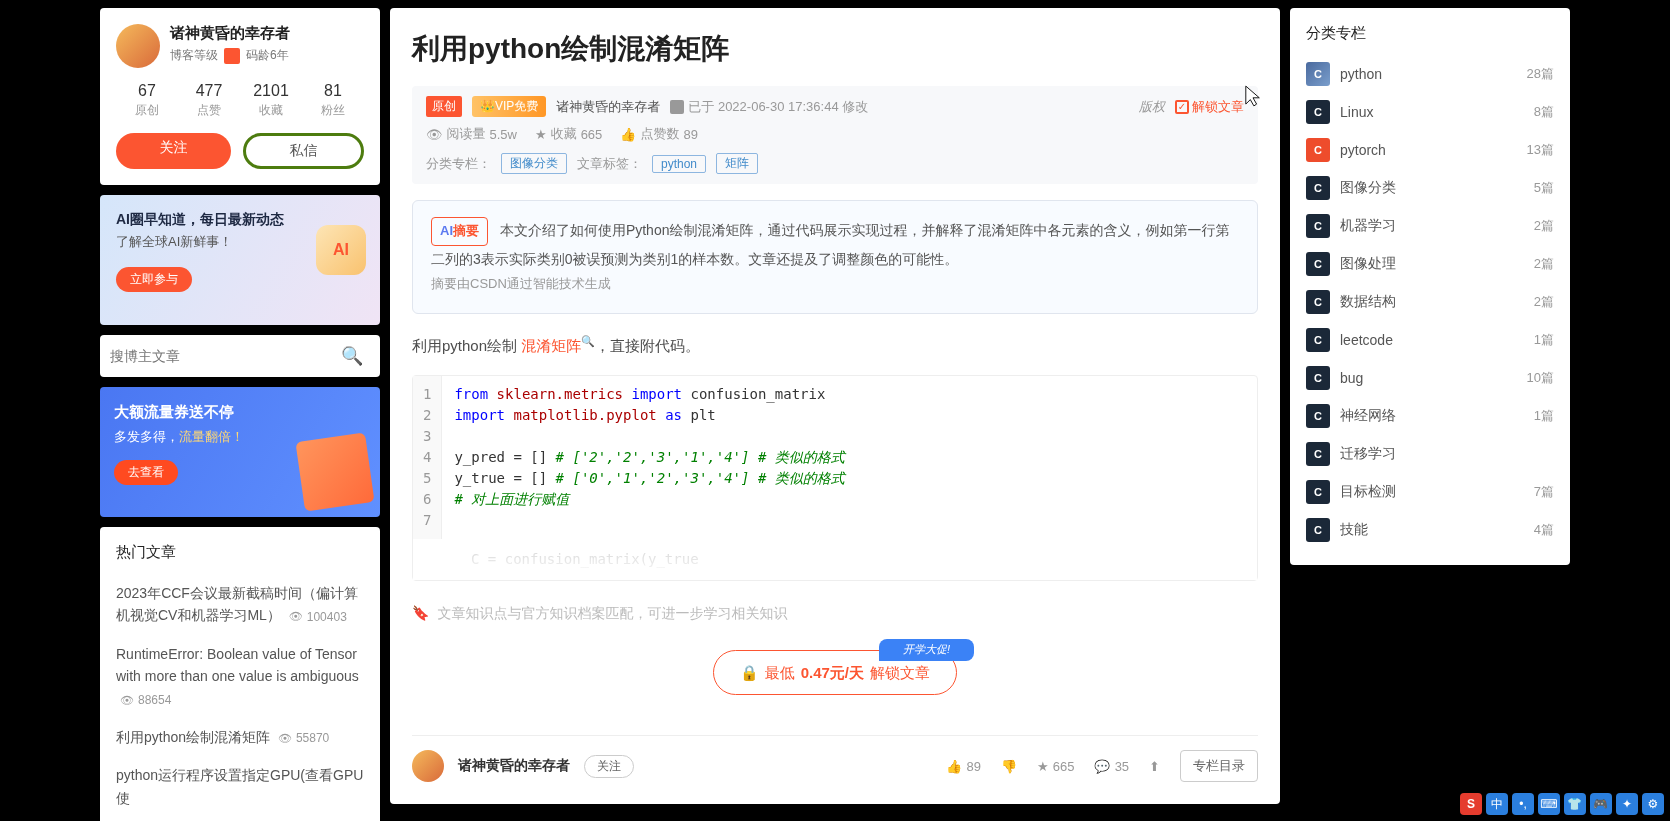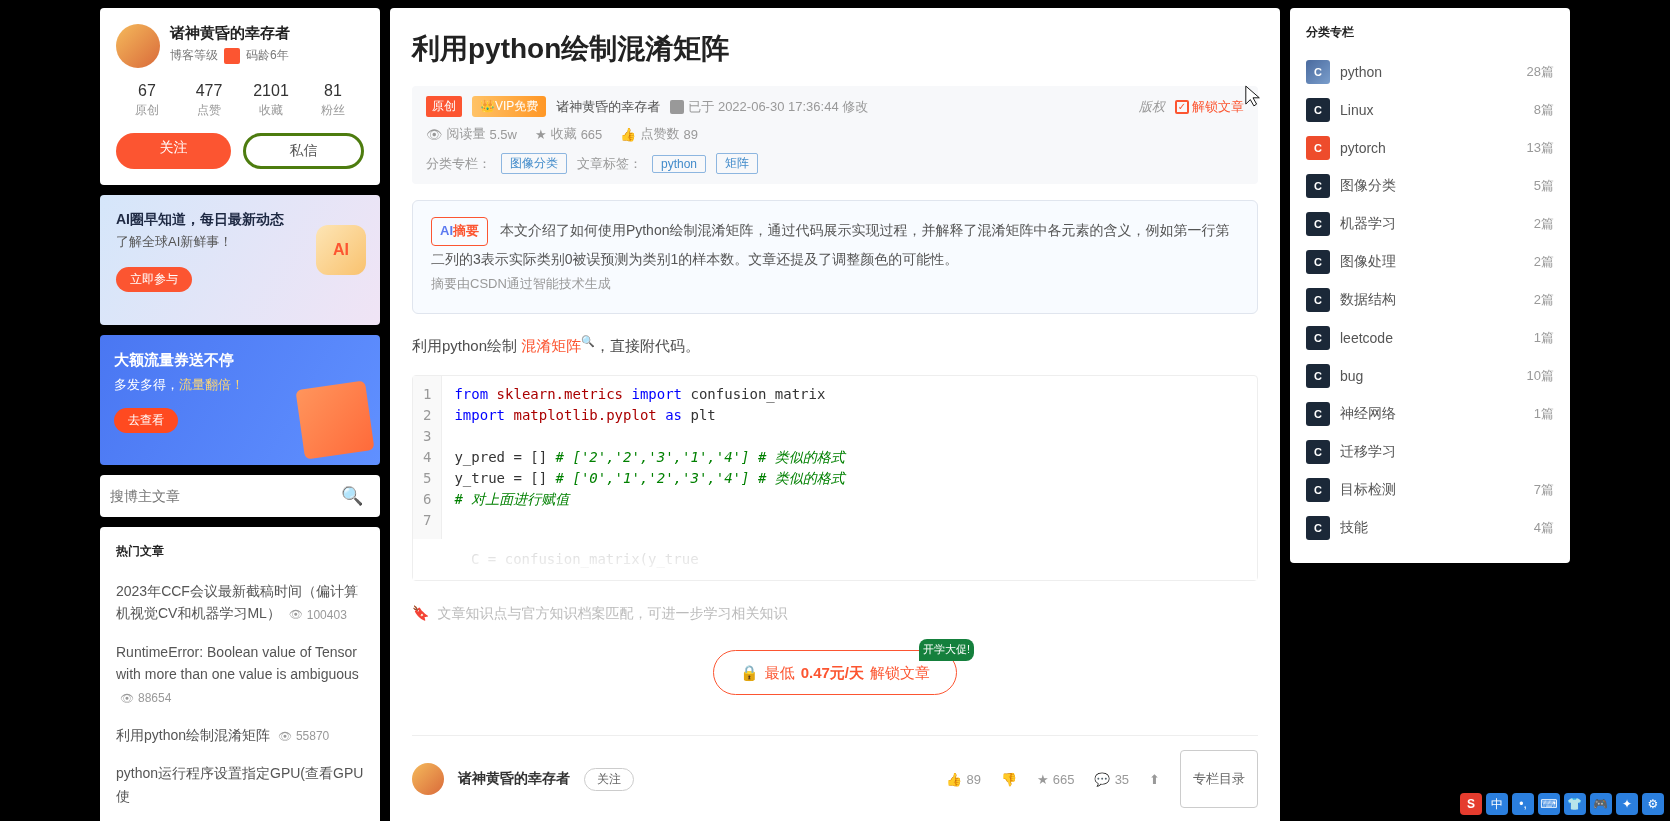--- a/index.html
+++ b/index.html
@@ -31,21 +31,21 @@
 .promo1 .icon-box { position:absolute; right:14px; top:30px; width:50px; height:50px; border-radius:12px; background:linear-gradient(135deg,#fde5b5,#f9c26f); display:flex; align-items:center; justify-content:center; font-weight:700; color:#fc5531; font-size:16px;}
 .promo2 { background: linear-gradient(120deg,#4a77f2,#6090ff); padding:16px 14px; color:#fff;}
 .promo2 .t1 { font-weight: 700; font-size:15px; }
 .promo2 .t2 { font-size:13px; margin-top:6px;}
 .promo2 .orange { color:#ffd873;}
 .promo2 .btn-s { display:inline-block; margin-top:14px; background:#ff4a20; color:#fff; padding:4px 14px; border-radius:14px; font-size:12px;}
 .promo2 .deco { position:absolute; right:10px; bottom:10px; width:70px; height:70px; background:linear-gradient(135deg,#ff955c,#ff6a3a); border-radius:6px; transform:rotate(-8deg);}
 .search-card { padding: 10px; display:flex; align-items:center; }
 .search-input { flex:1; border:none; outline:none; font-size:14px; color:#999; background:transparent;}
 .search-icon { color:#666; font-size:18px; padding:0 6px;}
-.section-title { font-weight: 700; font-size: 12px; margin-bottom: 12px; color:#222;}
+.section-title { font-weight: 400; font-size: 15px; margin-bottom: 12px; color:#222;}
 .hot-item { padding: 8px 0; font-size: 14px; color:#555; line-height:1.6;}
 .hot-meta { color:#999; font-size:12px; display:inline-flex; align-items:center; gap:4px; margin-left:4px;}
 .eye-icon { font-size:11px;}
 .article-title { font-size: 28px; font-weight: 600; color:#222; margin-bottom: 18px;}
 .meta-bar { background:#f7f8fa; padding: 10px 14px; border-radius:4px;}
 .meta-row1 { display:flex; align-items:center; gap:10px; font-size:13px; margin-bottom:8px;}
 .tag-orig { background:#fc5531; color:#fff; padding:2px 6px; border-radius:2px; font-size:12px;}
 .tag-vip { background:linear-gradient(90deg,#ffc266,#ff9726); color:#fff; padding:2px 8px; border-radius:3px; font-size:12px;}
 .meta-author { color:#555; }
 .meta-clock { color:#999; display:flex; align-items:center; gap:4px;}
@@ -71,28 +71,28 @@
 .code-lines { padding:8px 12px; line-height:1.5; white-space:pre; color:#333;}
 .kw-blue { color:#0000ff;}
 .kw-red { color:#aa0000;}
 .comment { color:#008000; font-style:italic;}
 .code-fade { position:relative; padding:8px 12px 8px 58px; color:#ccc; font-family:inherit;}
 .code-fade::before { content:''; position:absolute; inset:0; background:linear-gradient(to bottom, rgba(255,255,255,0), #fff);}
 .knowledge-hint { color:#bbb; margin-top:20px; display:flex; align-items:center; gap:8px; font-size:14px;}
 .unlock-btn-wrap { text-align:center; margin-top:24px; position:relative;}
 .unlock-btn { display:inline-flex; align-items:center; gap:6px; border:1px solid #fc5531; color:#fc5531; padding:8px 26px; border-radius:24px; font-size:15px; position:relative;}
 .unlock-btn .strong { font-weight:700;}
-.unlock-badge { position:absolute; top:-12px; right:-18px; background:#15803d; color:#fff; font-size:11px; padding:1px 4px; border-radius:8px 8px 8px 0;}
+.unlock-badge { position:absolute; top:-12px; right:-18px; background:#3b82f6; color:#fff; font-size:11px; padding:1px 24px; border-radius:8px 8px 8px 0;font-style:italic;}
 .bottom-bar { display:flex; align-items:center; gap:14px; margin-top:40px; padding-top:14px; border-top:1px solid #eee;}
 .bb-avatar { width:32px; height:32px; border-radius:50%; background:linear-gradient(135deg,#f5ba5c,#d96a3a);}
 .bb-name { font-weight:600;}
 .bb-follow { border:1px solid #ccc; padding:2px 12px; border-radius:14px; font-size:12px; color:#666;}
 .bb-icons { margin-left:auto; display:flex; gap:20px; color:#999; font-size:13px; align-items:center;}
 .bb-icon { display:flex; gap:4px; align-items:center;}
-.bb-toc { border:1px solid #ccc; padding:19px 12px; border-radius:4px; color:#666; font-size:13px;}
+.bb-toc { border:1px solid #ccc; padding:6px 12px; border-radius:4px; color:#666; font-size:13px;}
 .cat-list { }
 .cat-item { display:flex; align-items:center; gap:10px; padding:7px 0;}
 .cat-icon { width:24px; height:24px; border-radius:3px; background:#1b2838; color:#fff; display:flex; align-items:center; justify-content:center; font-size:11px; font-weight:700;}
 .cat-icon.py { background:linear-gradient(135deg,#4a6a9e,#7a9ecc);}
 .cat-icon.pt { background:#ee4c2c;}
 .cat-name { color:#555;}
 .cat-count { margin-left:auto; color:#999; font-size:13px;}
 .ime-bar { position:fixed; bottom:6px; right:6px; display:flex; gap:4px; align-items:center;}
 .ime-cell { width:22px; height:22px; border-radius:4px; display:flex; align-items:center; justify-content:center; font-size:12px; color:#fff;}
 .ime-red { background:#e53c2e; font-weight:700;}
@@ -142,30 +142,30 @@
       </div>
     </div>
 
     <div class="card promo-card promo1">
       <div class="t1">AI圈早知道，每日最新动态</div>
       <div class="t2">了解全球AI新鲜事！</div>
       <span class="btn-s">立即参与</span>
       <div class="icon-box">AI</div>
     </div>
 
+    <div class="card search-card">
+      <input class="search-input" placeholder="搜博主文章" style="">
+      <span class="search-icon">🔍</span>
+    </div>
+
     <div class="card promo-card promo2">
       <div class="t1">大额流量券送不停</div>
       <div class="t2"><span>多发多得，</span><span class="orange">流量翻倍！</span></div>
       <span class="btn-s">去查看</span>
       <div class="deco"></div>
-    </div>
-
-    <div class="card search-card">
-      <input class="search-input" placeholder="搜博主文章" style="">
-      <span class="search-icon">🔍</span>
     </div>
 
     <div class="card">
       <div class="section-title">热门文章</div>
       <div id="hot-list">
           <div class="hot-item"><span>2023年CCF会议最新截稿时间（偏计算机视觉CV和机器学习ML）</span> <span class="hot-meta"><span class="eye-icon">👁</span>100403</span></div>
           <div class="hot-item"><span>RuntimeError: Boolean value of Tensor with more than one value is ambiguous</span> <span class="hot-meta"><span class="eye-icon">👁</span>88654</span></div>
           <div class="hot-item"><span>利用python绘制混淆矩阵</span> <span class="hot-meta"><span class="eye-icon">👁</span>55870</span></div>
           <div class="hot-item"><span>python运行程序设置指定GPU(查看GPU使</span></div>
         </div>

